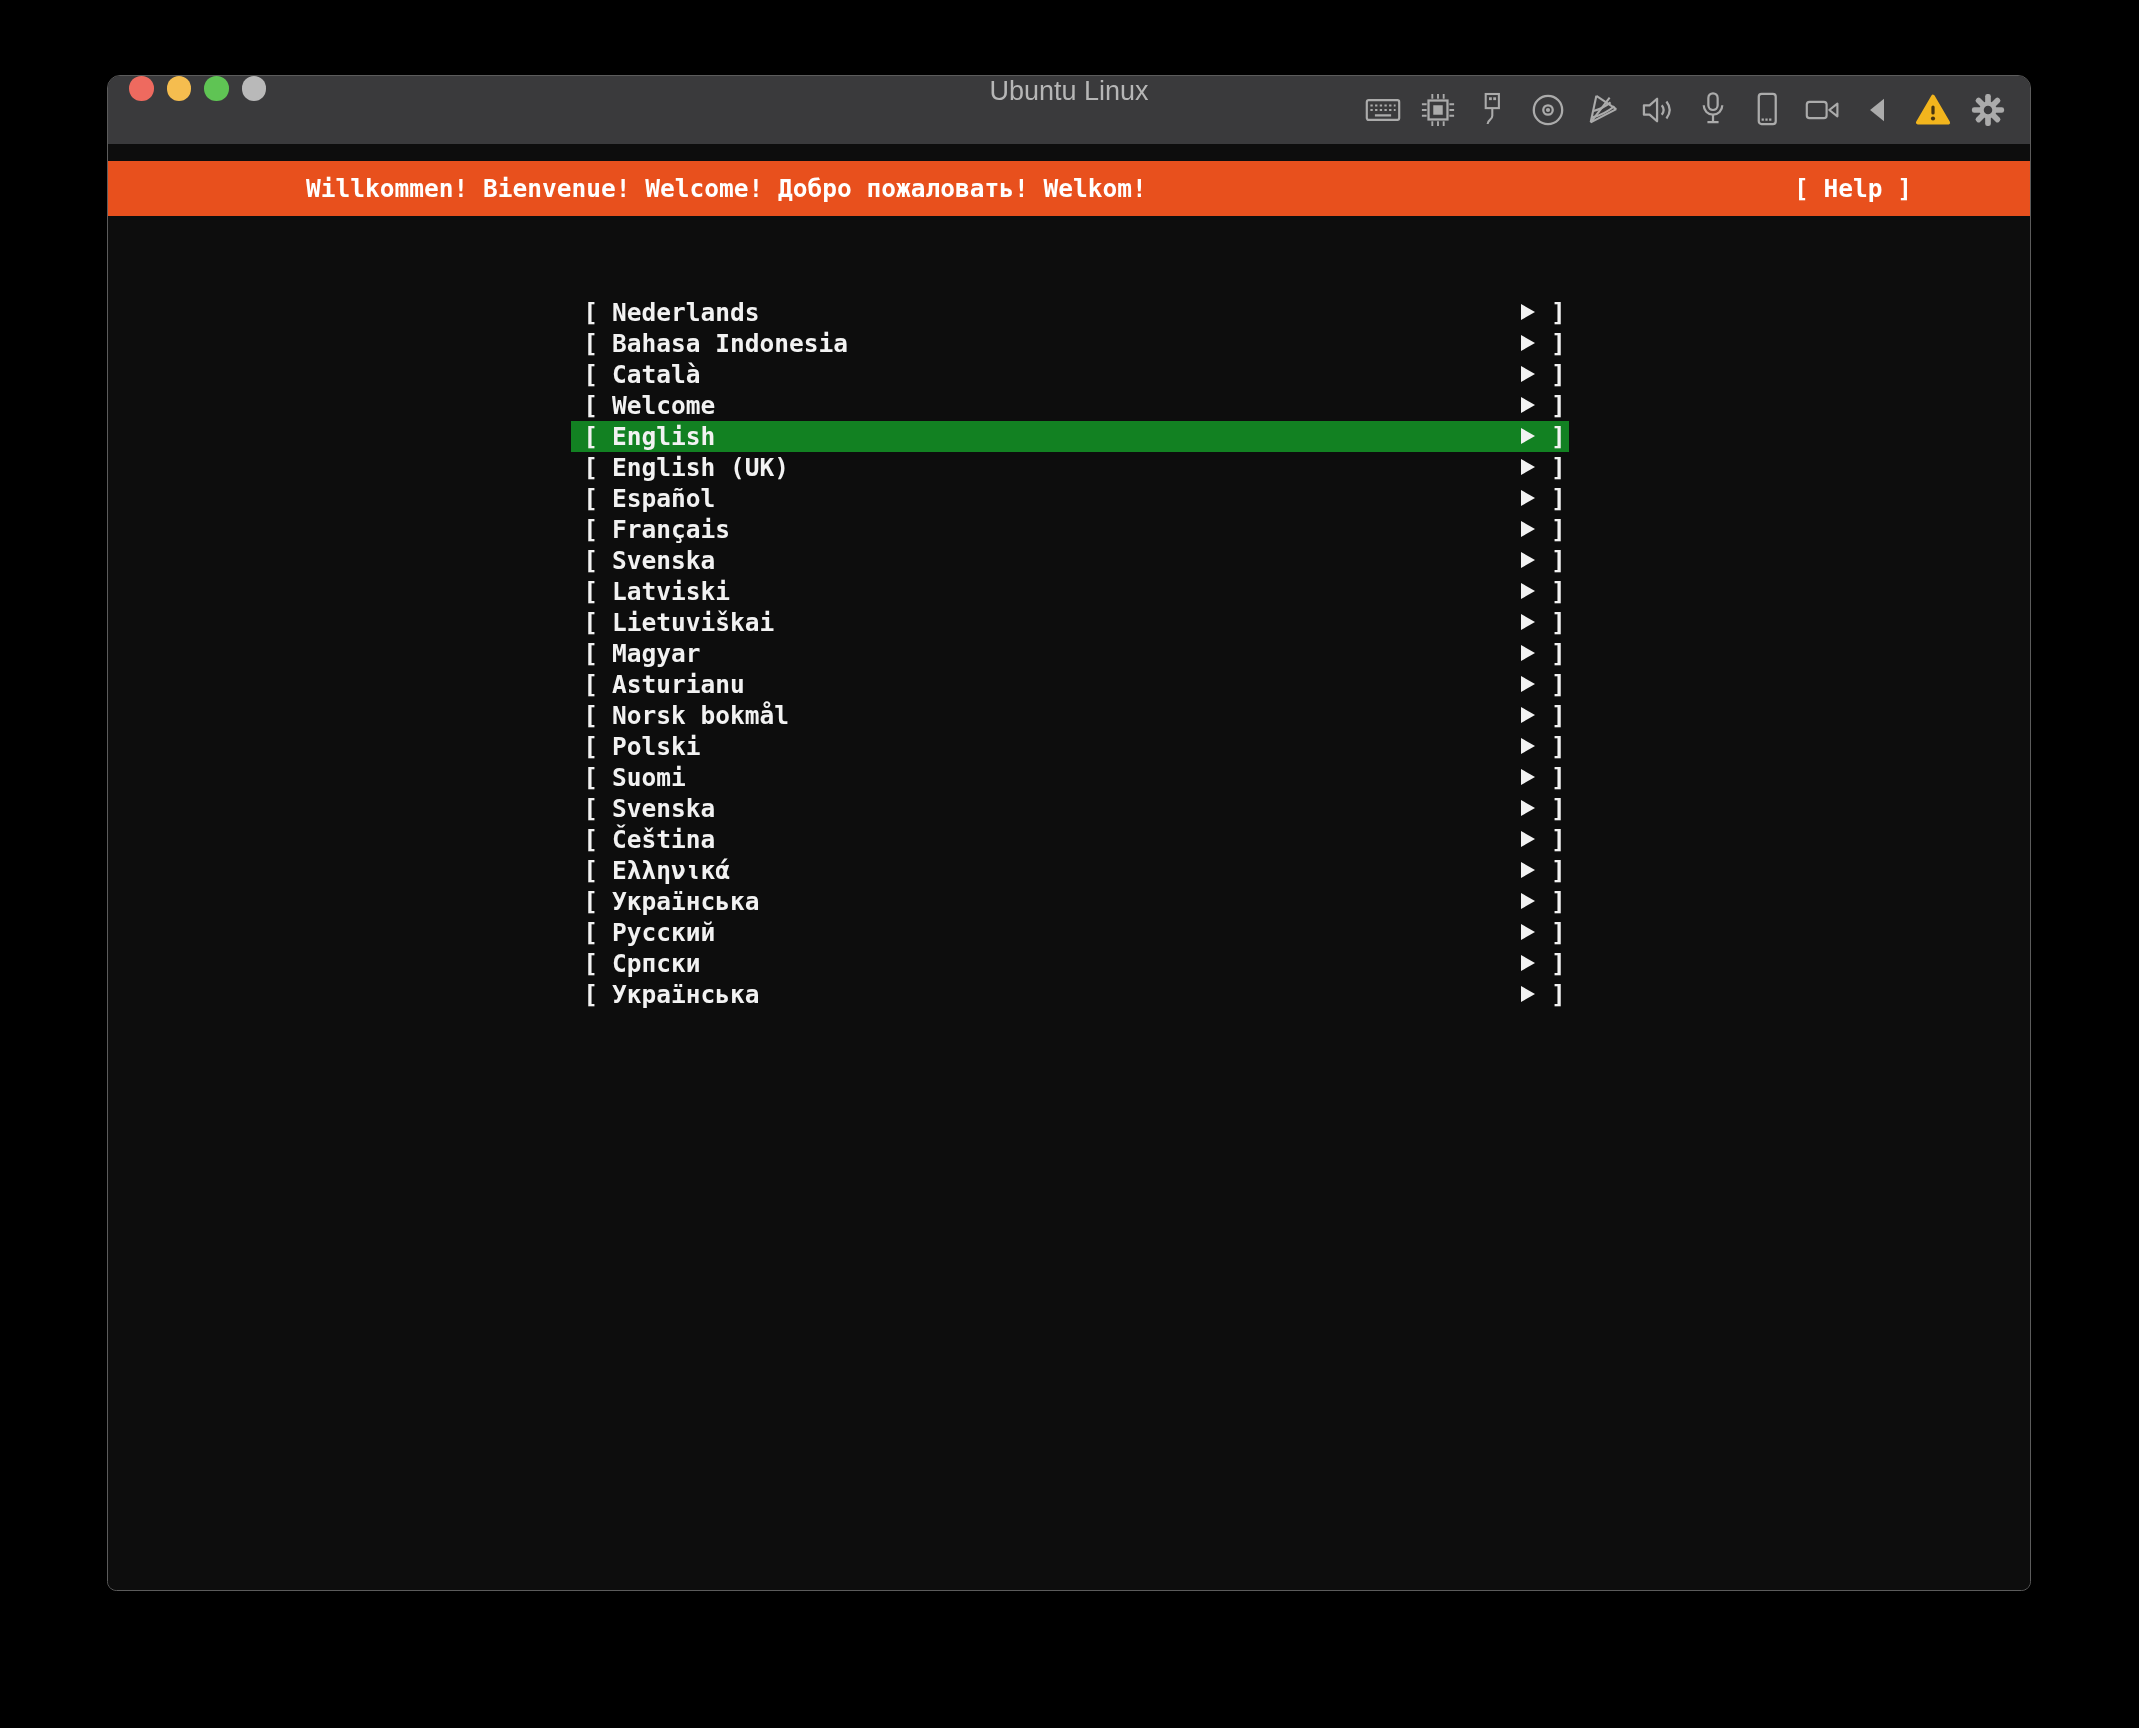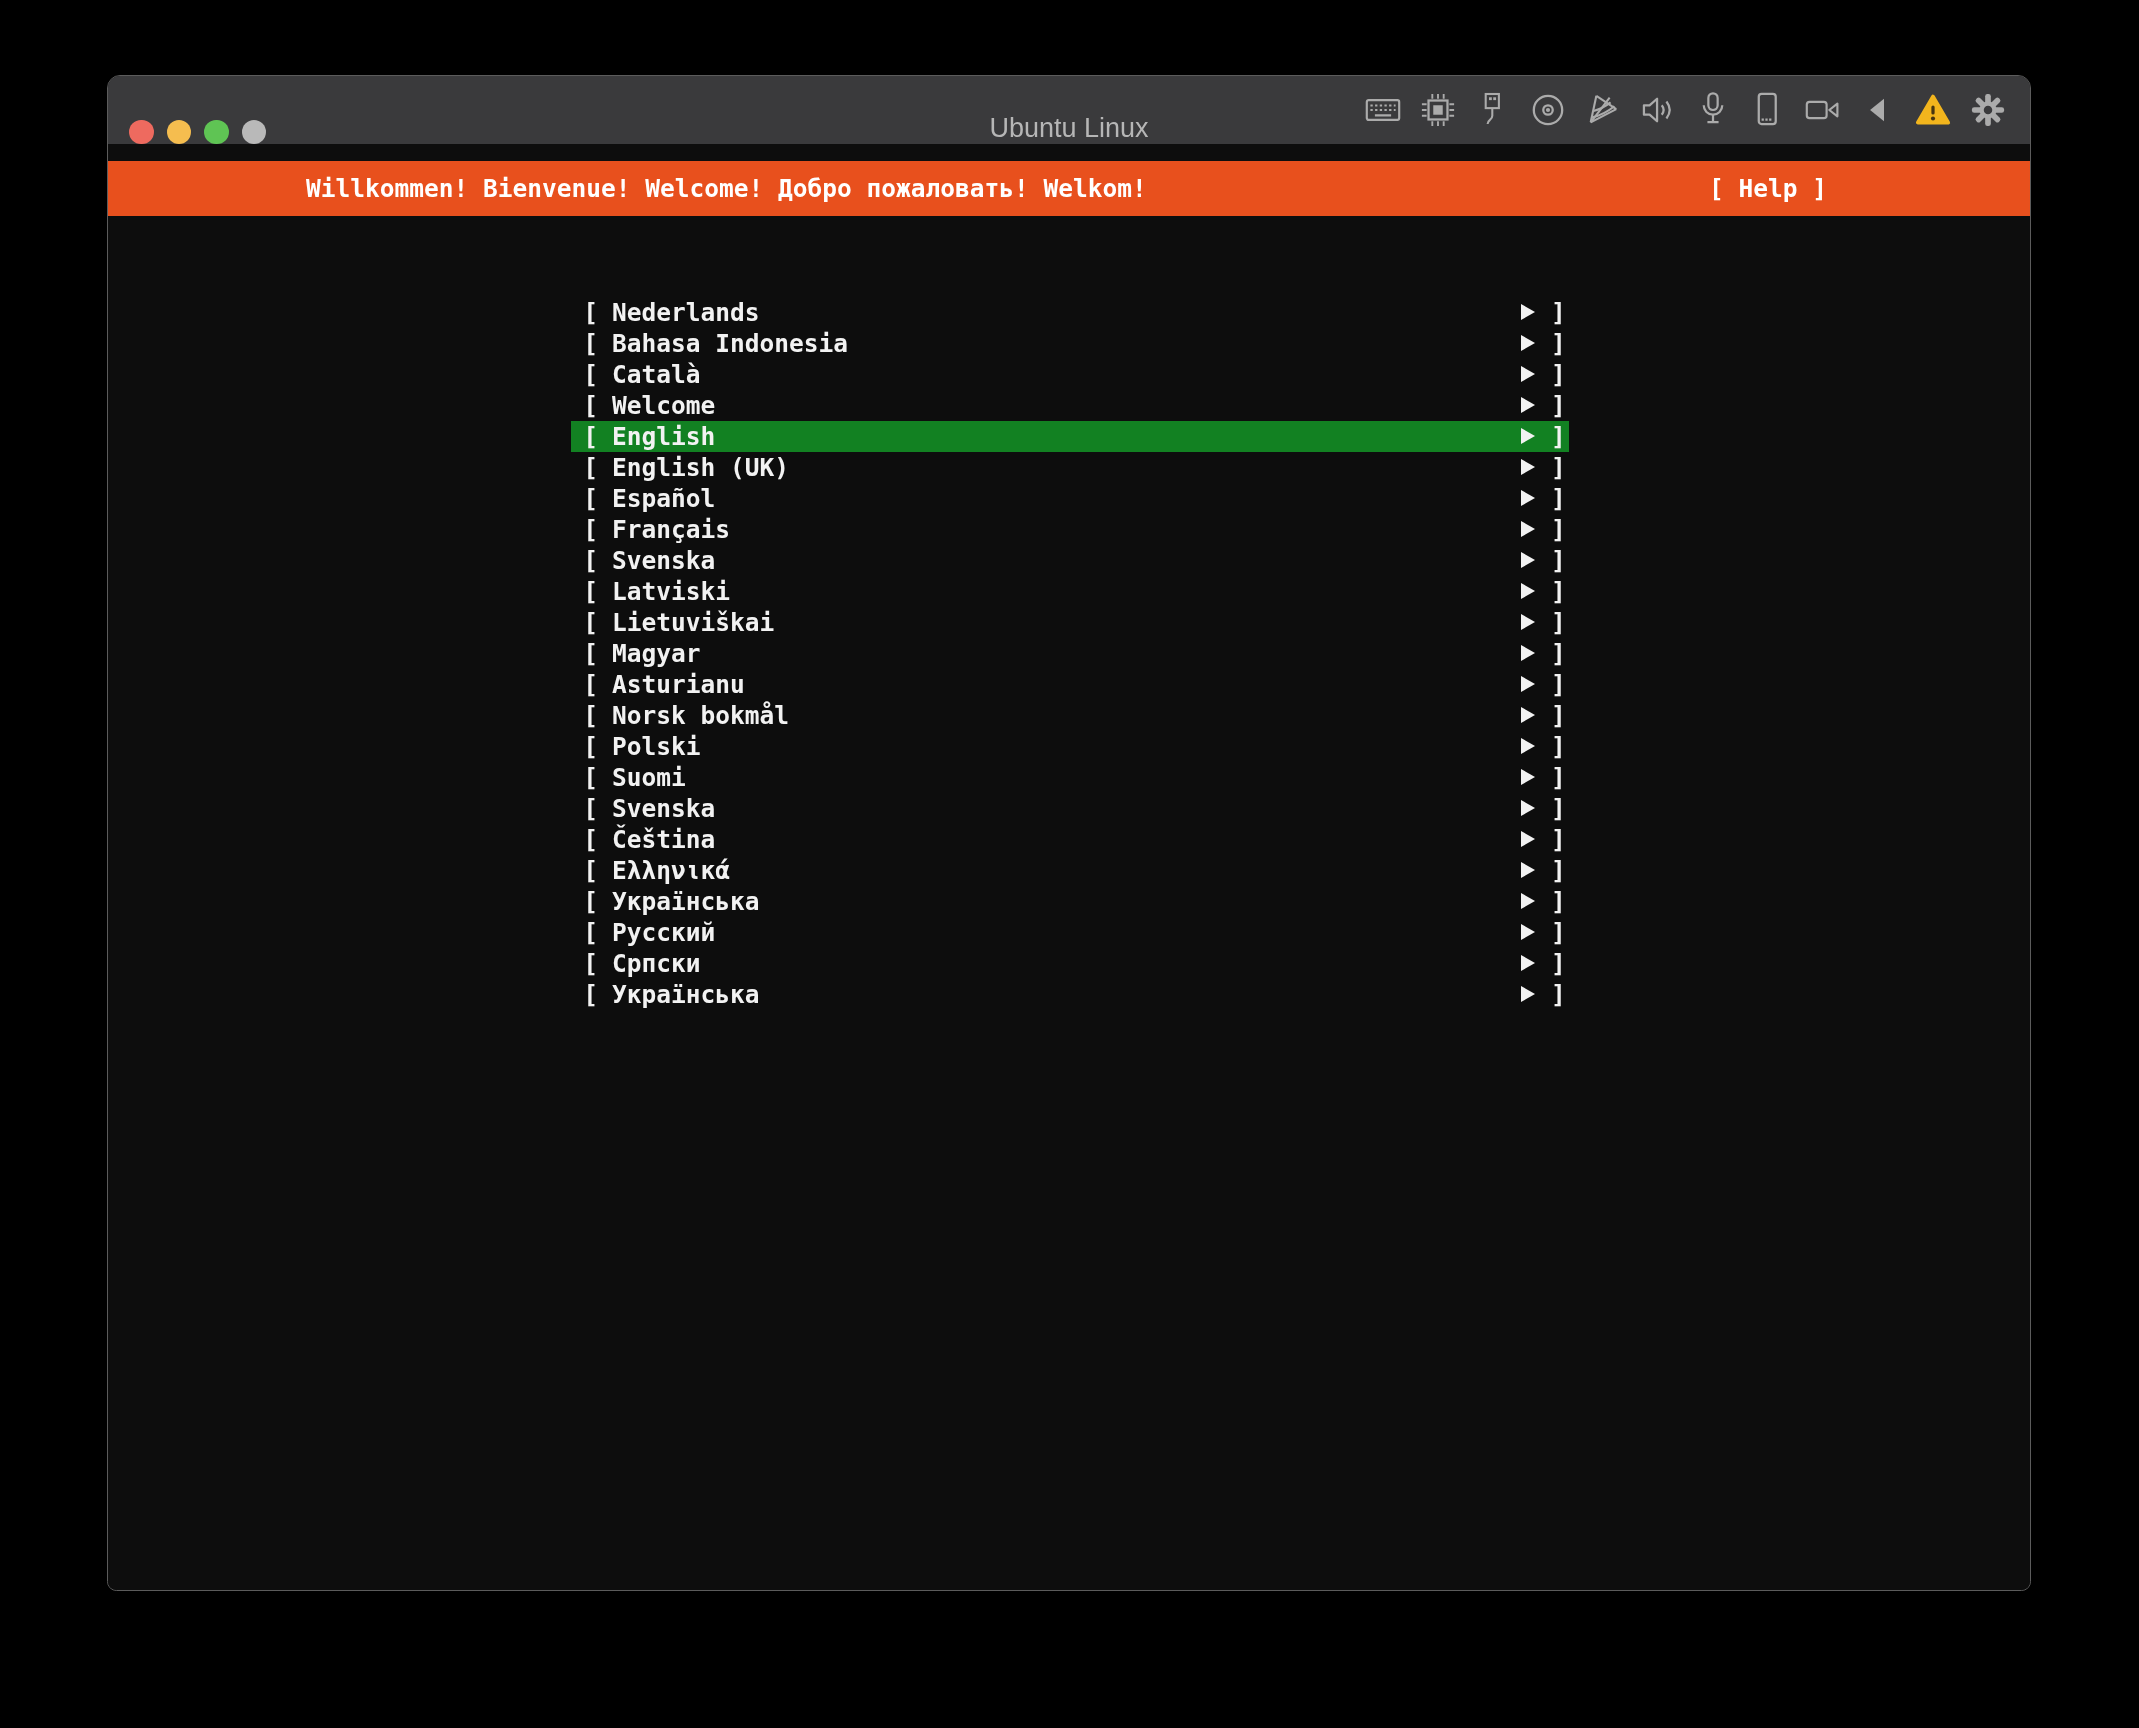--- a/index.html
+++ b/index.html
@@ -7,21 +7,21 @@
 
   .vm-window{
     position:absolute;left:107px;top:75px;width:1924px;height:1516px;
     border:0.9px solid #5c5c5c;border-radius:13px 13px 9.4px 9.4px;overflow:hidden;
     background:#0d0d0d;
   }
 
   
   .titlebar{
     position:relative;height:68px;background:#3a3a3c;
-    display:flex;align-items:flex-end;
+    display:flex;align-items:flex-start;
     font-family:"Liberation Sans",sans-serif;
   }
   .traffic-lights{display:flex;gap:13px;padding-left:21px;align-items:center;}
   .tl{width:24.5px;height:24.5px;border-radius:50%;}
   .tl-close{background:#ee6a5f;}
   .tl-min{background:#f5bd4f;}
   .tl-zoom{background:#5fc454;}
   .tl-extra{background:#b9b9b9;}
   .win-title{
     position:absolute;left:0;right:0;text-align:center;
@@ -38,21 +38,21 @@
   .terminal{
     position:absolute;left:0;top:68px;right:0;bottom:0;background:#0d0d0d;
     font-family:"DejaVu Sans Mono","Liberation Mono",monospace;
     font-weight:700;color:#f2f2f2;font-size:24.5px;
   }
   .orange-bar{
     position:absolute;left:0;right:0;top:17px;height:55px;
     background:#E8501D;color:#fff;line-height:55px;white-space:nowrap;padding-left:40px;
   }
   .welcome-text{position:absolute;left:198px;}
-  .help-button{position:absolute;left:1601px;cursor:default;}
+  .help-button{position:absolute;left:1686px;cursor:default;}
   .instruction{position:absolute;left:198px;top:100px;line-height:30px;white-space:nowrap;}
 
   .lang-list{position:absolute;left:0;top:153px;width:100%;}
   .lang-row{
     position:relative;margin-left:463px;width:998px;height:31px;
     line-height:31px;white-space:nowrap;
   }
   .lang-row.selected{background:#128122;}
   .lbracket{position:absolute;left:12.2px;}
   .lang-label{position:absolute;left:41px;}

